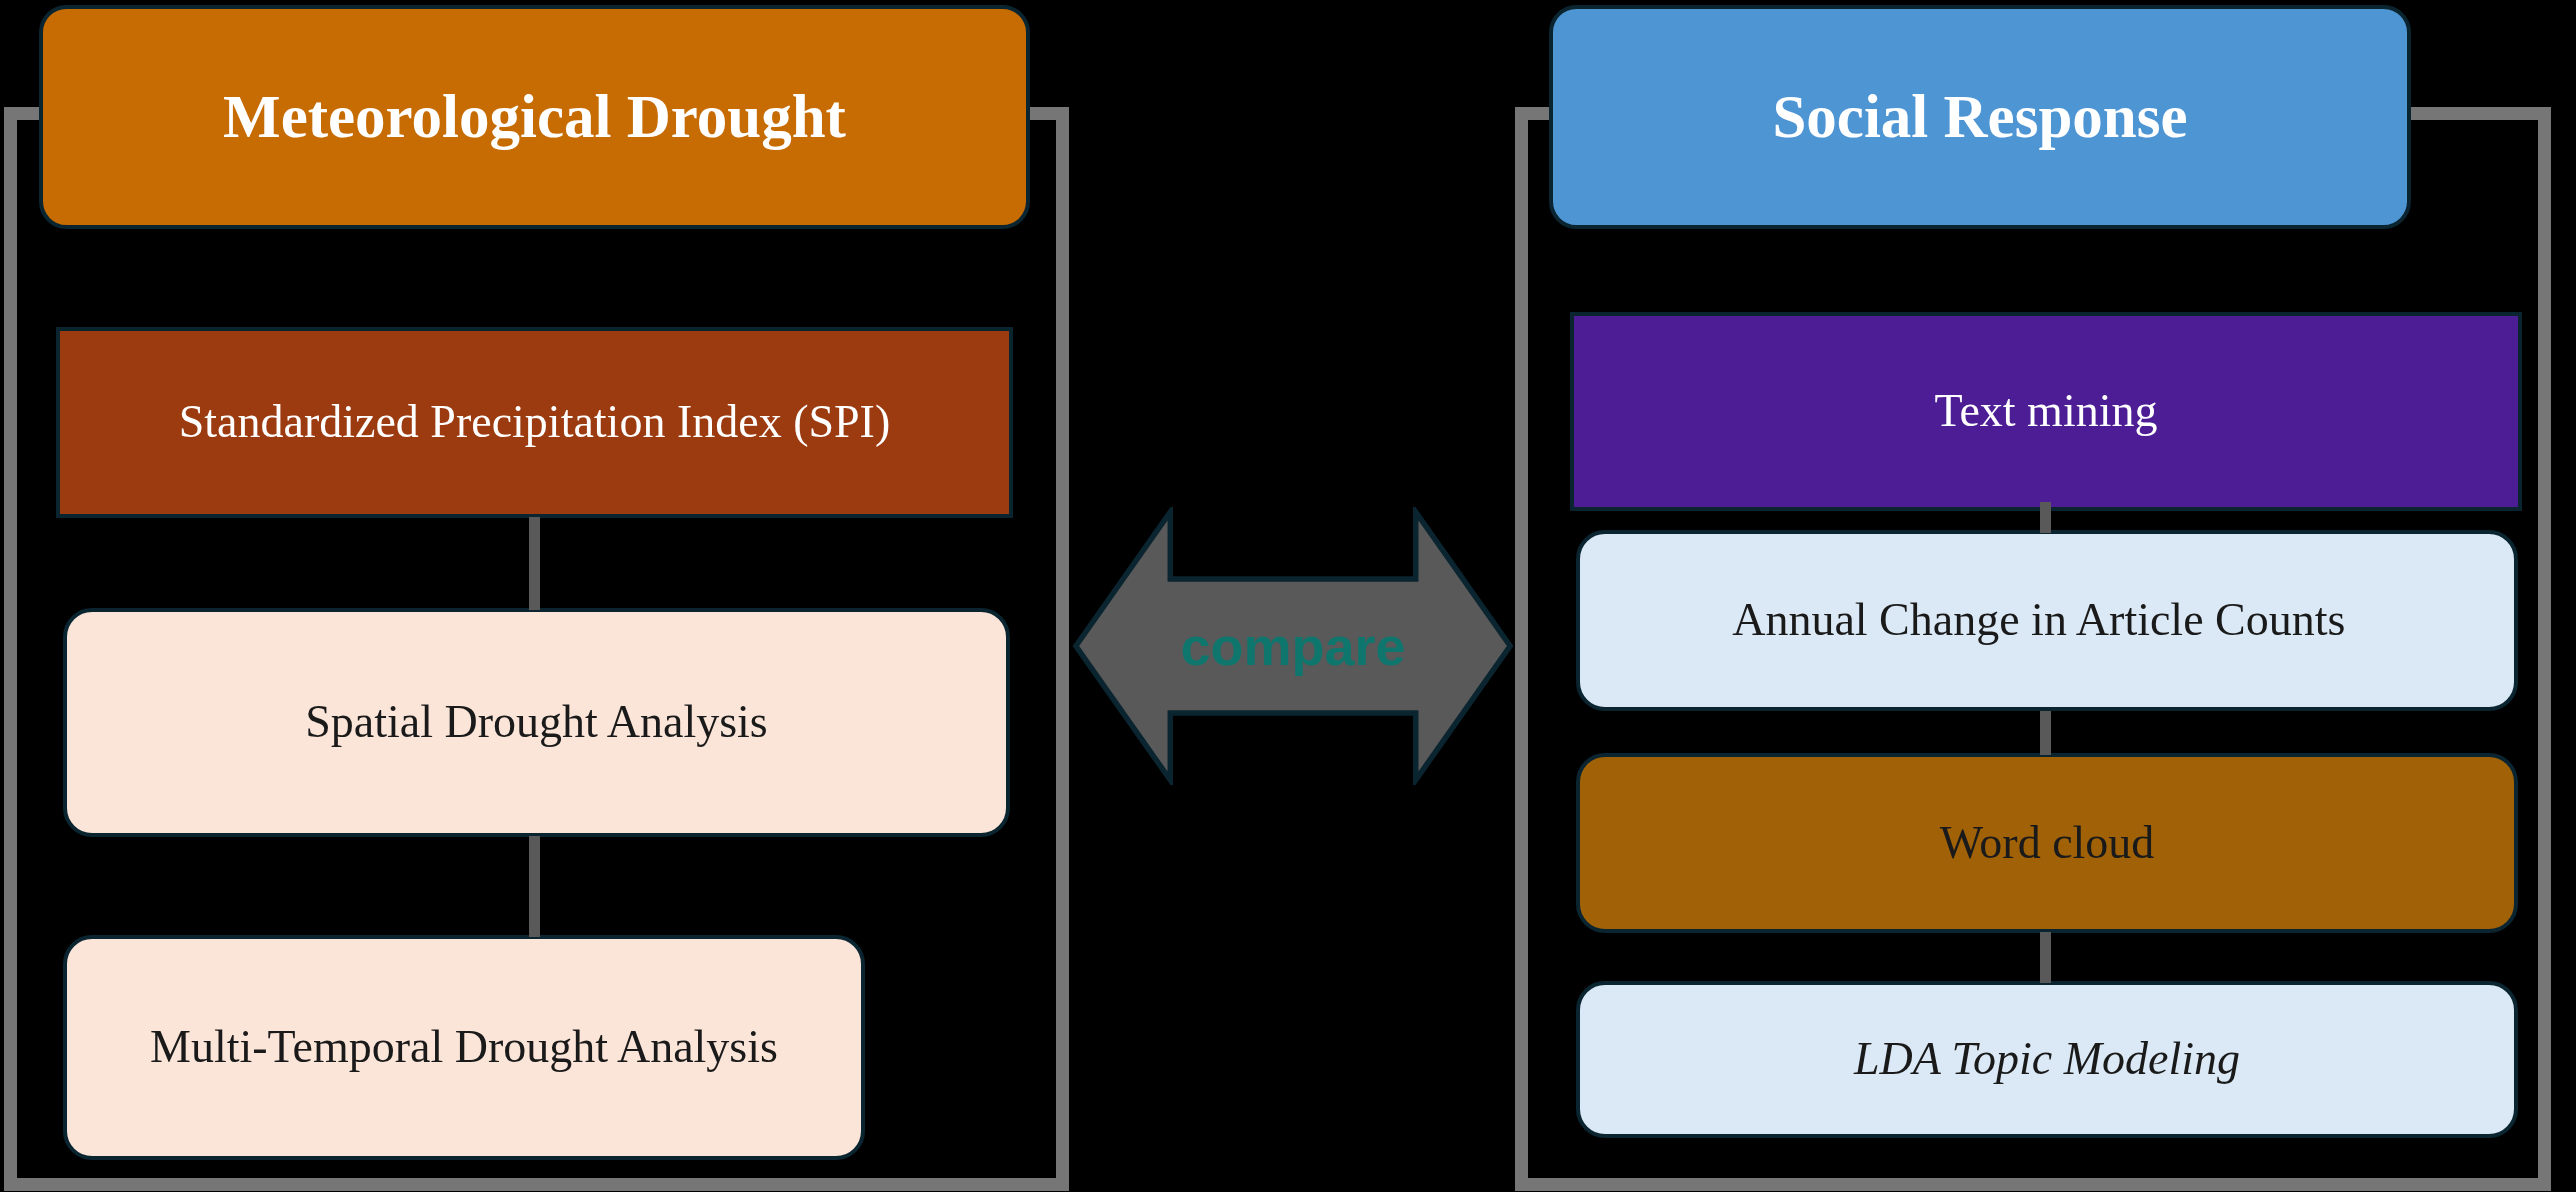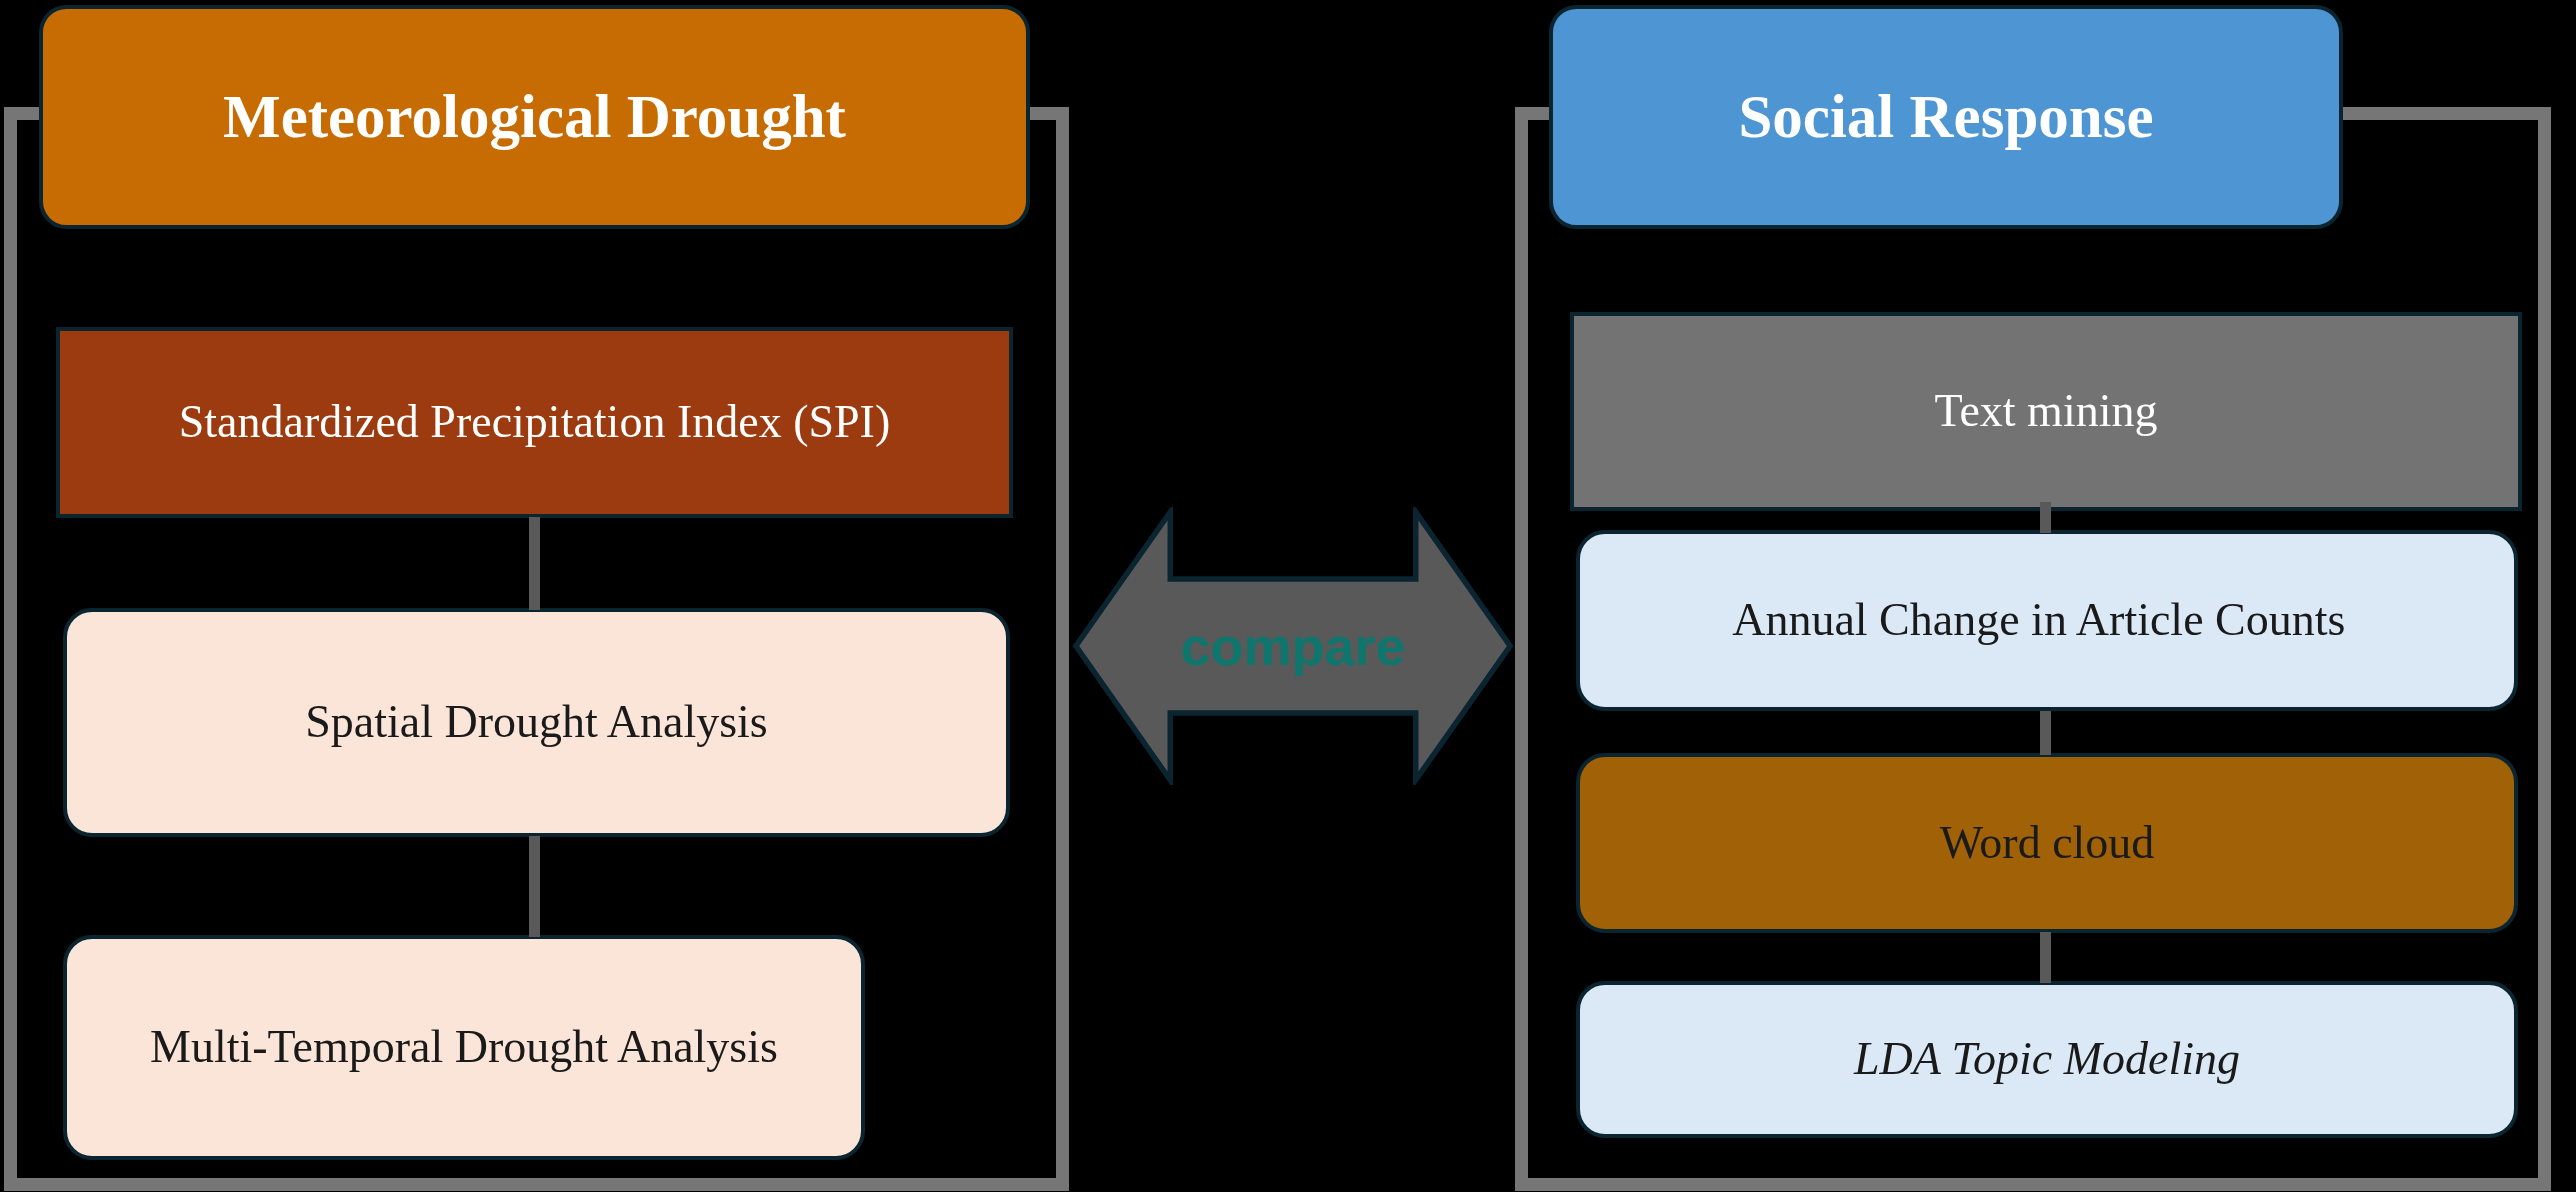--- a/index.html
+++ b/index.html
@@ -55,22 +55,22 @@
   .node.dark-text  { color: #1a1a1a; }
   .node.white-text { color: #ffffff; }
 
   
   .l-header  { left: 39px;  top: 4.9px;    width: 991px; height: 224px; background: #C76B03; }
   .l-spi     { left: 56px;  top: 327px;  width: 957px; height: 191px; background: #9C3A10; }
   .l-spatial { left: 63px; top: 608px;  width: 947px; height: 229px; background: #FBE5D8; }
   .l-multi   { left: 63px; top: 935px; width: 802px; height: 225px; background: #FBE5D8; }
 
   
-  .r-header  { left: 1549px; top: 4.9px;    width: 794px; height: 224px; background: #4E95D4; }
-  .r-mining  { left: 1570px; top: 312px;  width: 952px; height: 199px; background: #737373; }
+  .r-header  { left: 1549px; top: 4.9px;    width: 862px; height: 224px; background: #4E95D4; }
+  .r-mining  { left: 1570px; top: 312px;  width: 952px; height: 199px; background: #4c1d95; }
   .r-annual  { left: 1576px; top: 530px;  width: 942px; height: 181px; background: #DBE9F6; padding-left: 8px; }
   .r-word    { left: 1576px; top: 753px; width: 942px; height: 180px; background: #a16207; }
   .r-lda     { left: 1576px; top: 981px; width: 942px; height: 157px; background: #DBE9F6; font-style: italic; }
 
   
   .conn {
     position: absolute;
     width: 11px;
     background: #595959;
     z-index: 1;

